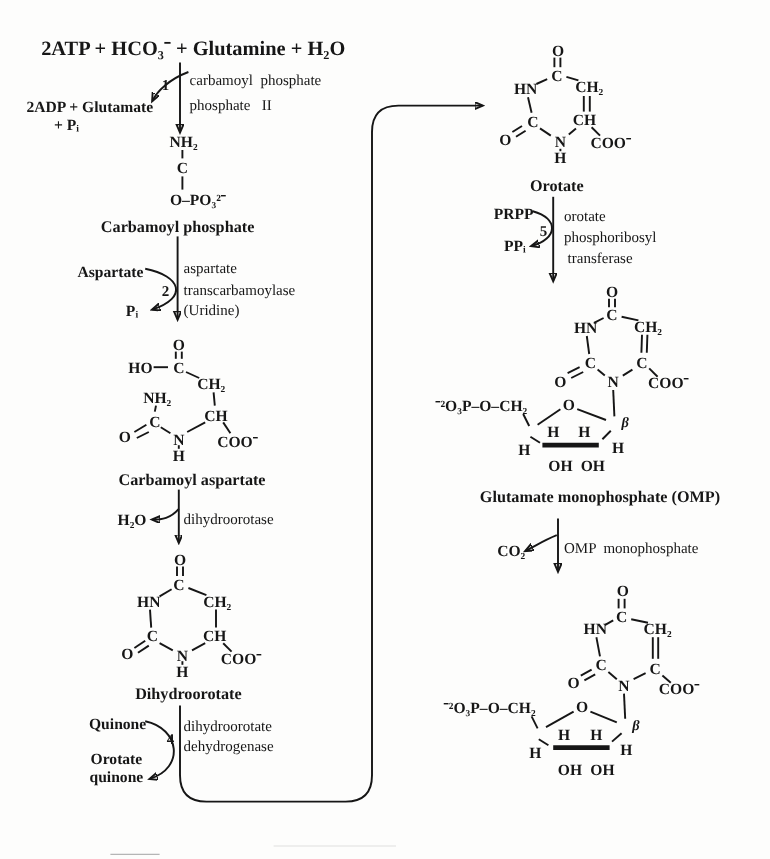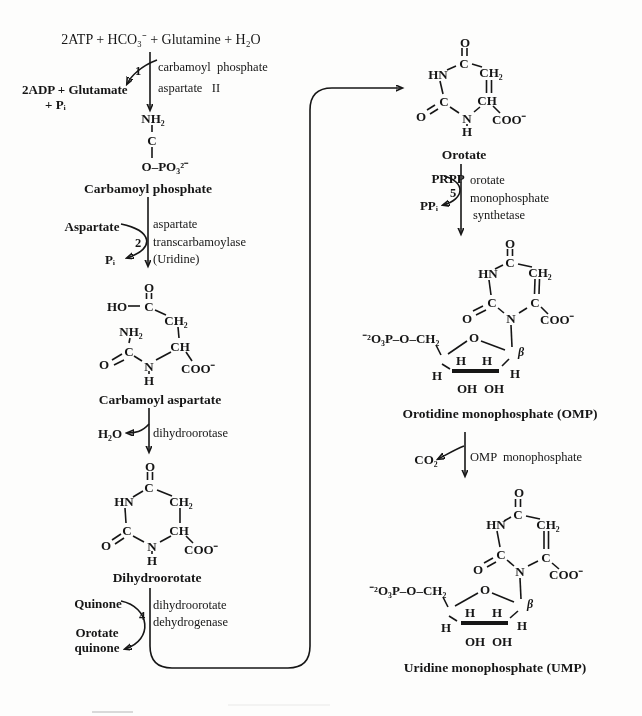--- a/index.html
+++ b/index.html
@@ -2,21 +2,21 @@
 <html><head>
 <meta charset="utf-8">
 <style>
   html,body{margin:0;padding:0;background:#fff;}
   #fig{position:relative;width:642px;height:716px;background:#fdfdfc;overflow:hidden;
        font-family:"Liberation Serif", serif;}
   .t{position:absolute;white-space:pre;color:#161616;line-height:1;}
   .c{transform:translate(-50%,-50%);}
   .l{transform:translateY(-50%);}
   .b{font-weight:bold;font-size:13px;}
-  .formula{font-weight:normal;font-size:14px;}
+  .formula{font-weight:bold;font-size:17px;}
   .lbl{font-weight:bold;font-size:13.5px;}
   .enz{font-size:12.5px;}
   .num{font-weight:bold;font-size:12.5px;}
   .beta{font-style:italic;font-weight:bold;font-size:12px;}
   svg{position:absolute;left:0;top:0;}
   svg line, svg path{stroke:#161616;stroke-width:1.6;fill:none;}
   svg .bold{stroke-width:4;}
   svg .faint{stroke:#b5b5b5;stroke-width:1.2;}
 </style>
 </head>
@@ -155,21 +155,21 @@
 
   <g>
     <line class="faint" x1="92" y1="712" x2="133" y2="712"></line>
     <line class="faint" x1="228" y1="705" x2="330" y2="705" stroke-width="6" opacity="0.25"></line>
   </g>
 </svg>
 
 <span class="t formula c" style="left:161px;top:40px">2ATP + HCO₃⁻ + Glutamine + H₂O</span>
 <span class="t num c" style="left:138px;top:71px">1</span>
 <span class="t enz l" style="left:158px;top:67px">carbamoyl  phosphate</span>
-<span class="t enz l" style="left:158px;top:88px">aspartate   II</span>
+<span class="t enz l" style="left:158px;top:88px">phosphate   II</span>
 <span class="t b l" style="left:22px;top:89px">2ADP + Glutamate</span>
 <span class="t b l" style="left:45px;top:104px">+ Pᵢ</span>
 
 <span class="t b c" style="left:153px;top:118px">NH₂</span>
 <span class="t b c" style="left:152px;top:140px">C</span>
 <span class="t b c" style="left:165px;top:166px">O–PO₃²⁻</span>
 <span class="t lbl c" style="left:148px;top:189px">Carbamoyl phosphate</span>
 
 <span class="t b c" style="left:92px;top:226px">Aspartate</span>
 <span class="t num c" style="left:138px;top:243px">2</span>
@@ -218,46 +218,46 @@
 <span class="t b c" style="left:438px;top:74px">HN</span>
 <span class="t b c" style="left:491px;top:72px">CH₂</span>
 <span class="t b c" style="left:444px;top:101px">C</span>
 <span class="t b c" style="left:487px;top:100px">CH</span>
 <span class="t b c" style="left:421px;top:116px">O</span>
 <span class="t b c" style="left:467px;top:118px">N</span>
 <span class="t b c" style="left:467px;top:131px">H</span>
 <span class="t b c" style="left:509px;top:119px">COO⁻</span>
 <span class="t lbl c" style="left:464px;top:155px">Orotate</span>
 
-<span class="t b c" style="left:448px;top:178px">PRPP</span>
+<span class="t b c" style="left:428px;top:178px">PRPP</span>
 <span class="t num c" style="left:453px;top:193px">5</span>
 <span class="t b c" style="left:429px;top:205px">PPᵢ</span>
 <span class="t enz l" style="left:470px;top:180px">orotate</span>
-<span class="t enz l" style="left:470px;top:198px">monophosphate</span>
-<span class="t enz l" style="left:473px;top:215px">synthetase</span>
+<span class="t enz l" style="left:470px;top:198px">phosphoribosyl</span>
+<span class="t enz l" style="left:473px;top:215px">transferase</span>
 
 <span class="t b c" style="left:510px;top:243px">O</span>
 <span class="t b c" style="left:510px;top:262px">C</span>
 <span class="t b c" style="left:488px;top:273px">HN</span>
 <span class="t b c" style="left:540px;top:272px">CH₂</span>
 <span class="t b c" style="left:492px;top:302px">C</span>
 <span class="t b c" style="left:535px;top:302px">C</span>
 <span class="t b c" style="left:467px;top:318px">O</span>
 <span class="t b c" style="left:511px;top:318px">N</span>
 <span class="t b c" style="left:557px;top:319px">COO⁻</span>
 <span class="t b c" style="left:401px;top:338px">⁻²O₃P–O–CH₂</span>
 <span class="t b c" style="left:474px;top:337px">O</span>
 <span class="t b c" style="left:461px;top:360px">H</span>
 <span class="t b c" style="left:487px;top:360px">H</span>
 <span class="t b c" style="left:437px;top:375px">H</span>
 <span class="t b c" style="left:515px;top:373px">H</span>
 <span class="t beta c" style="left:521px;top:352px">β</span>
 <span class="t b c" style="left:467px;top:388px">OH</span>
 <span class="t b c" style="left:494px;top:388px">OH</span>
-<span class="t lbl c" style="left:500px;top:414px">Orotidine monophosphate (OMP)</span>
+<span class="t lbl c" style="left:500px;top:414px">Glutamate monophosphate (OMP)</span>
 
 <span class="t b c" style="left:426px;top:459px">CO₂</span>
 <span class="t enz l" style="left:470px;top:457px">OMP  monophosphate</span>
 
 <span class="t b c" style="left:519px;top:492px">O</span>
 <span class="t b c" style="left:518px;top:514px">C</span>
 <span class="t b c" style="left:496px;top:524px">HN</span>
 <span class="t b c" style="left:548px;top:524px">CH₂</span>
 <span class="t b c" style="left:501px;top:554px">C</span>
 <span class="t b c" style="left:546px;top:557px">C</span>
@@ -266,15 +266,14 @@
 <span class="t b c" style="left:566px;top:574px">COO⁻</span>
 <span class="t b c" style="left:408px;top:590px">⁻²O₃P–O–CH₂</span>
 <span class="t b c" style="left:485px;top:589px">O</span>
 <span class="t b c" style="left:470px;top:612px">H</span>
 <span class="t b c" style="left:497px;top:612px">H</span>
 <span class="t b c" style="left:446px;top:627px">H</span>
 <span class="t b c" style="left:522px;top:625px">H</span>
 <span class="t beta c" style="left:530px;top:604px">β</span>
 <span class="t b c" style="left:475px;top:641px">OH</span>
 <span class="t b c" style="left:502px;top:641px">OH</span>
-<span class="t lbl c" style="left:495px;top:668px">Uridine monophosphate (UMP)</span>
 
 </div>
 
 </body></html>

